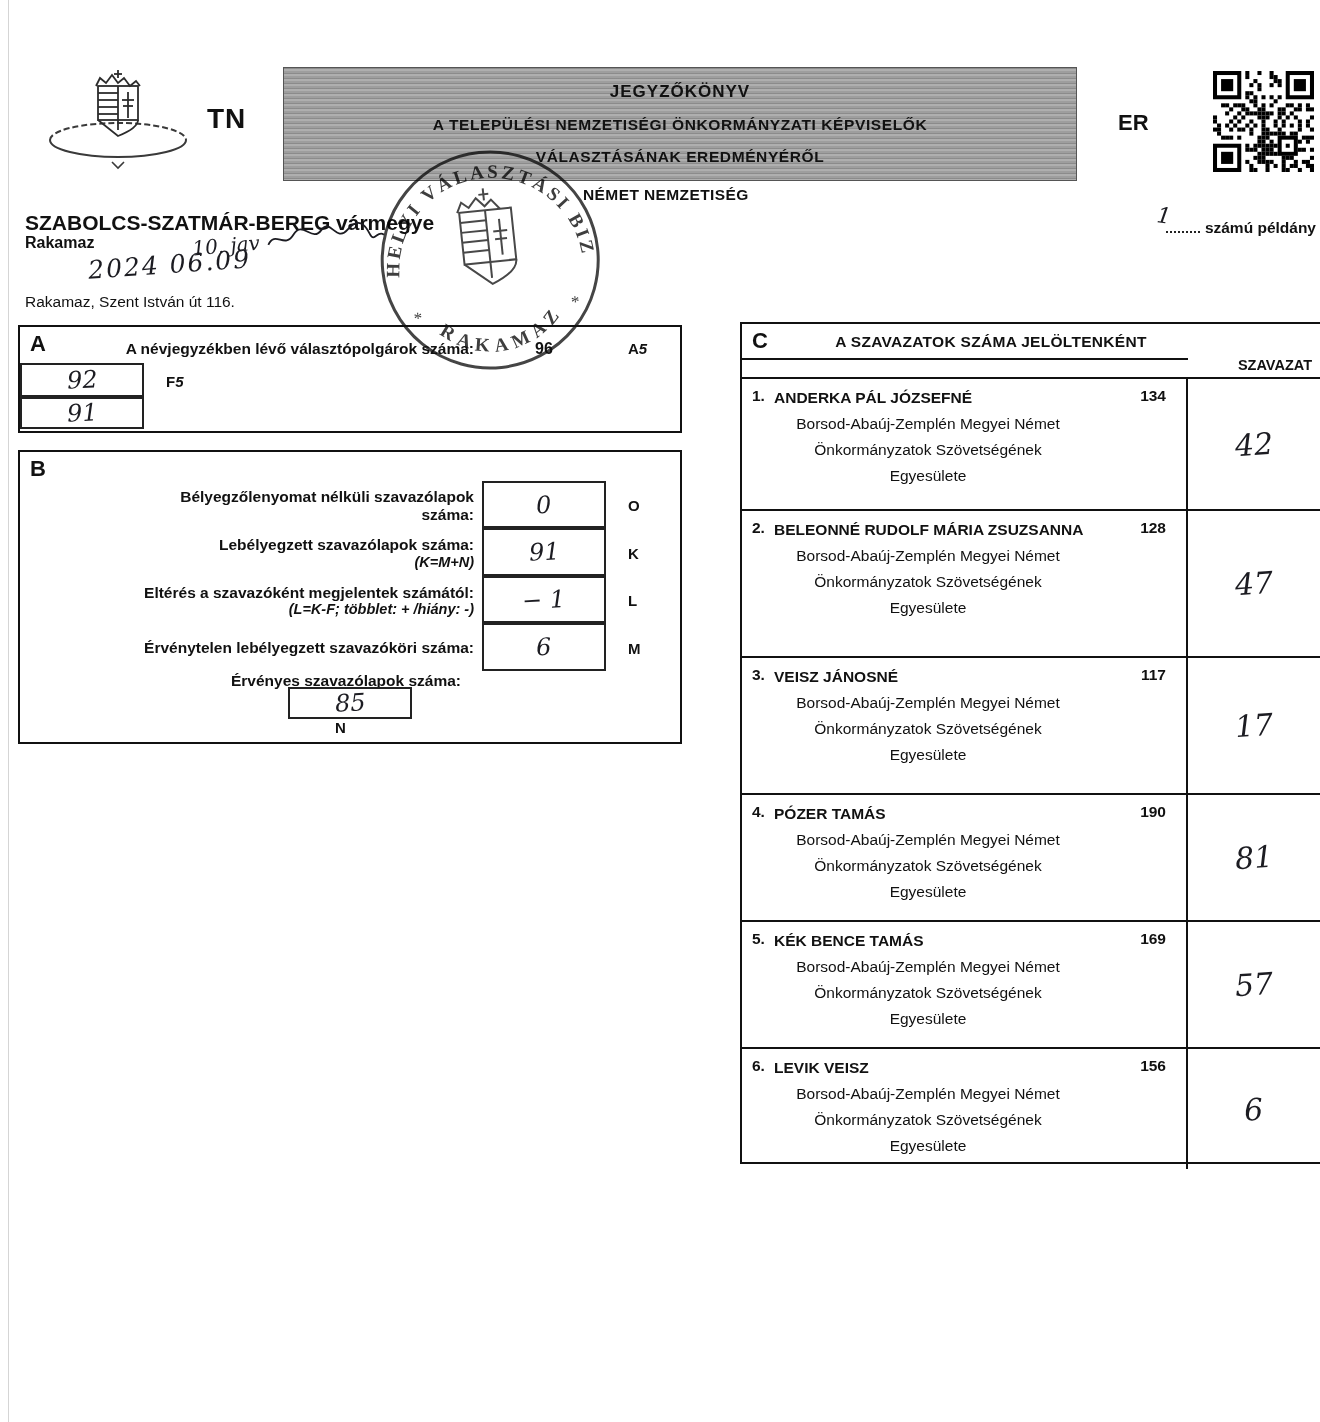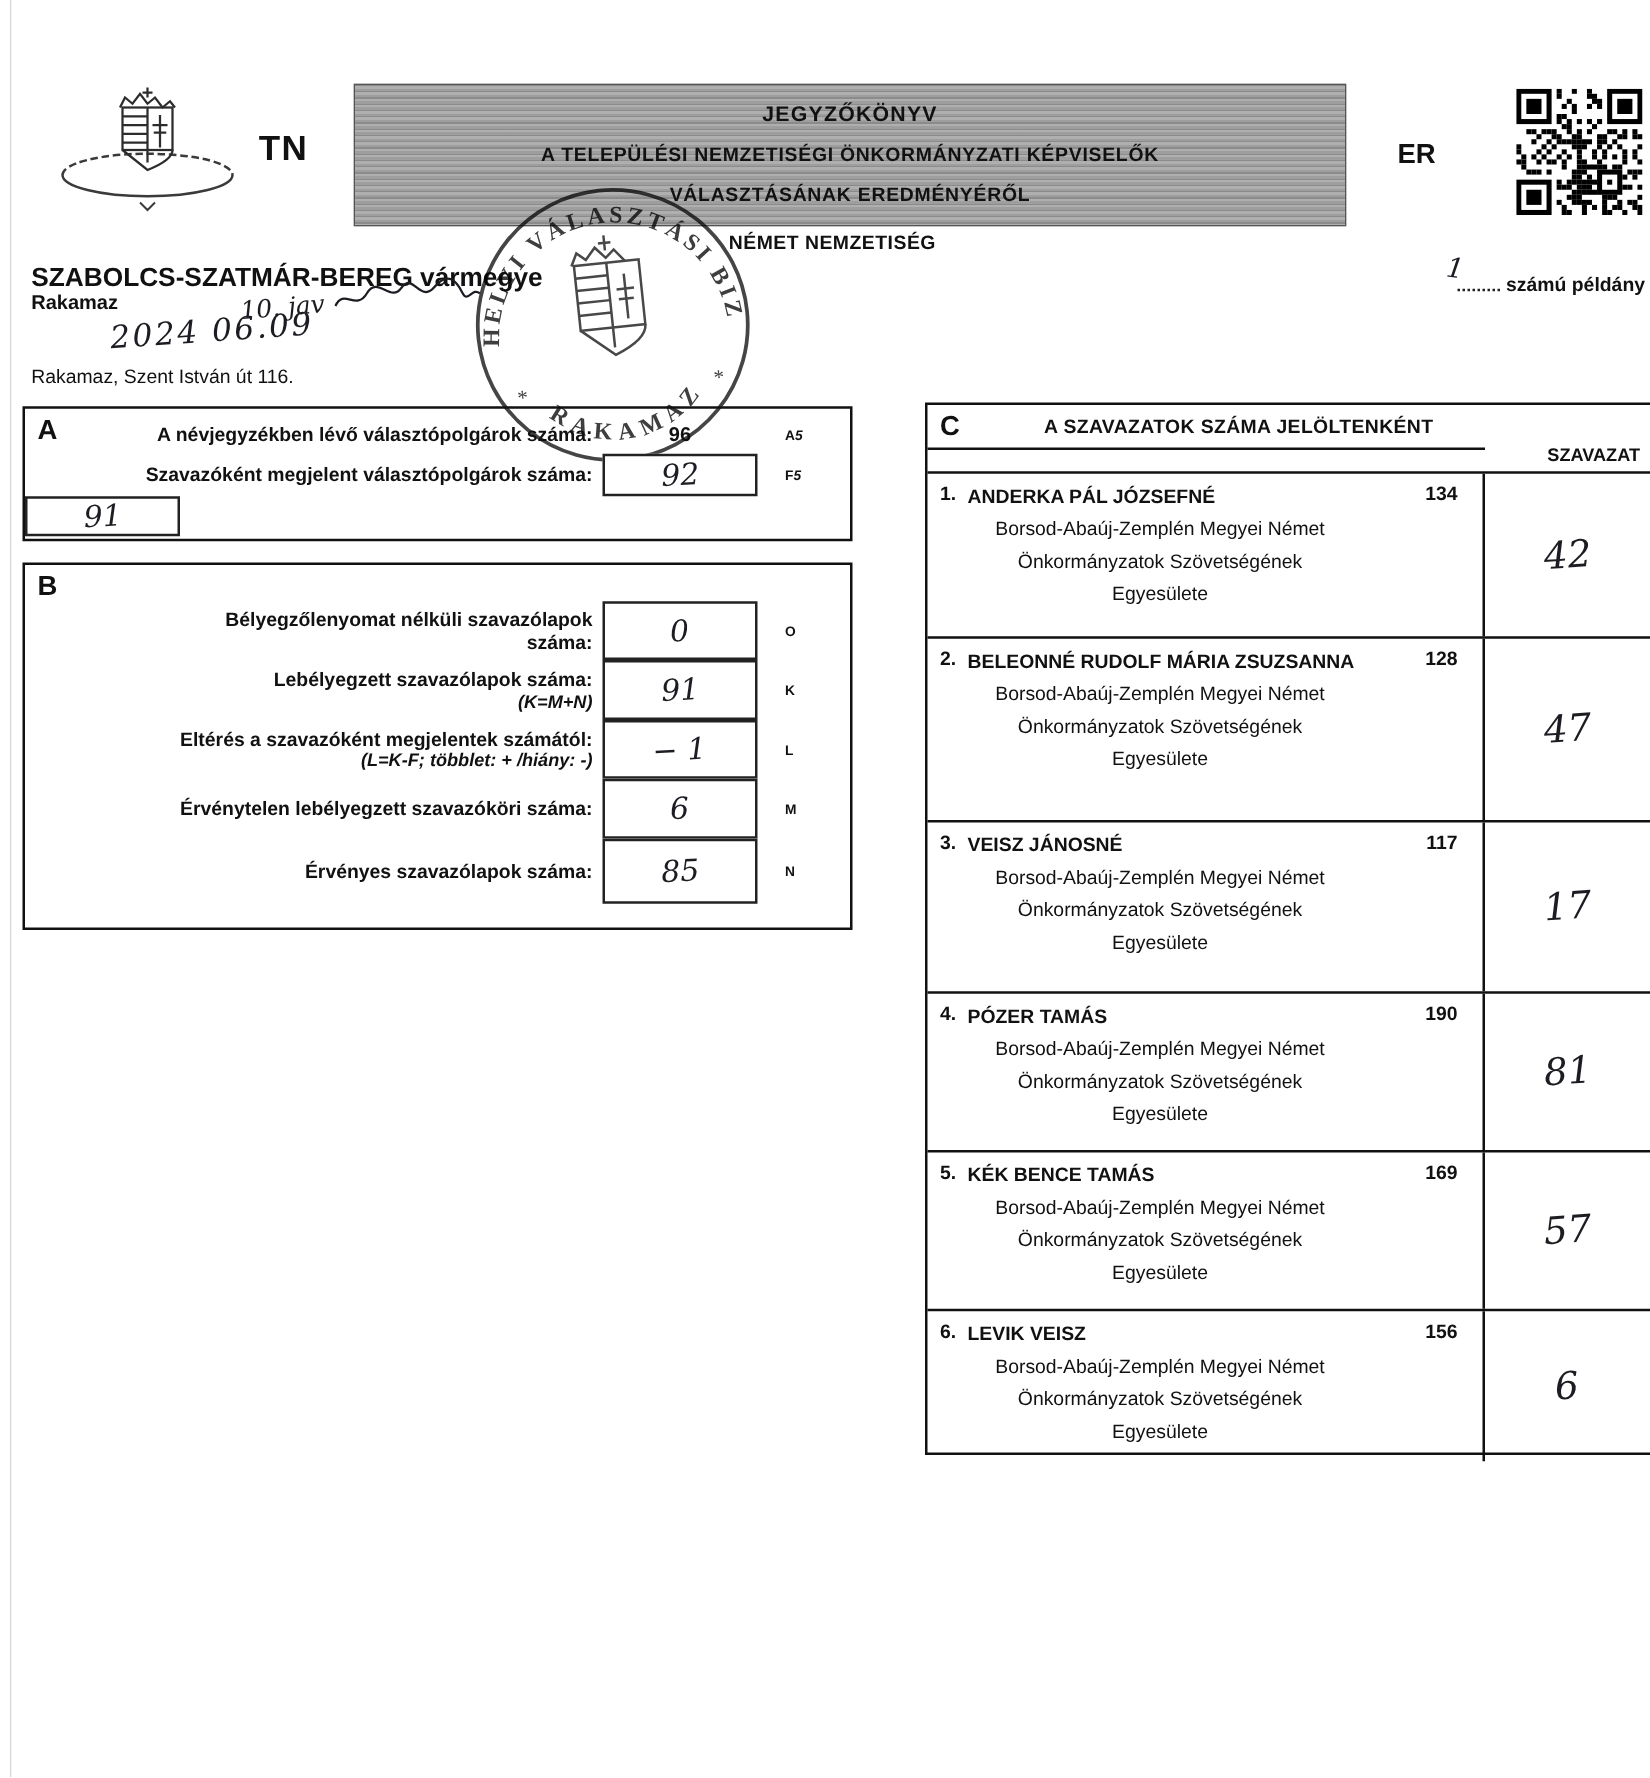--- a/index.html
+++ b/index.html
@@ -36,21 +36,21 @@
   
   .boxsec{border:2.5px solid #111;background:transparent;}
   .sec-a{left:18px;top:325px;width:660px;height:104px;}
   .sec-b{left:18px;top:450px;width:660px;height:290px;}
   .sec-letter{position:absolute;left:10px;top:4px;font-size:22px;font-weight:bold;}
   .srow{display:flex;align-items:center;}
   .srow .lab{flex:1;text-align:right;font-size:15.5px;font-weight:bold;padding-right:8px;line-height:1.15;}
   .srow .lab .sub{font-weight:bold;font-style:italic;font-size:14.5px;display:block;}
   .valbox{width:124px;height:100%;box-sizing:border-box;display:flex;align-items:center;justify-content:center;}
   .bordered{border:2.5px solid #222;margin-top:-2.5px;background:#fff;}
-  .code{width:52px;font-size:11px;font-weight:bold;padding-left:22px;}
+  .code{width:52px;font-size:15px;font-weight:bold;padding-left:22px;}
   .code .it{font-style:italic;}
   .hand-val{font-size:24px;transform:rotate(-3deg);}
   .printed-val{font-size:16px;font-weight:bold;}
   .a-rows{position:absolute;left:0;top:6px;right:0;}
   .a-rows .srow{height:31px;}
   .b-rows{position:absolute;left:0;top:30px;right:0;}
   .b-rows .srow{height:47.5px;}
   
   .sec-c{left:740px;top:322px;width:578px;height:838px;display:flex;flex-direction:column;}
   .c-head{position:relative;height:53px;flex:none;}
@@ -364,21 +364,20 @@
     <div class="sec-letter">A</div>
     <div class="a-rows">
       <div class="srow">
         <span class="lab">A névjegyzékben lévő választópolgárok száma:</span>
         <span class="valbox">
             <span class="printed-val">96</span>
           </span>
         <span class="code"><span>A</span><span class="it">5</span></span>
       </div>
       <div class="srow" style="height:34px;">
-        <span class="lab">Szavazóként megjelent választópolgárok száma:</span>
         <span class="valbox bordered">
             <span class="hand hand-val">92</span>
           </span>
         <span class="code"><span>F</span><span class="it">5</span></span>
       </div>
       <div class="srow" style="height:32px;">
         <span class="valbox bordered">
             <span class="hand hand-val">91</span>
           </span>
         <span class="code"></span>
@@ -410,21 +409,21 @@
           </span>
         <span class="code">L</span>
       </div>
       <div class="srow">
         <span class="lab">Érvénytelen lebélyegzett szavazóköri száma:</span>
         <span class="valbox bordered">
             <span class="hand hand-val">6</span>
           </span>
         <span class="code">M</span>
       </div>
-      <div class="srow" style="height:52px;">
+      <div class="srow" style="height:52px;flex-direction:column;">
         <span class="lab">Érvényes szavazólapok száma:</span>
         <span class="valbox bordered">
             <span class="hand hand-val">85</span>
           </span>
         <span class="code">N</span>
       </div>
     </div>
   </div>
 
   <div class="abs boxsec sec-c">

